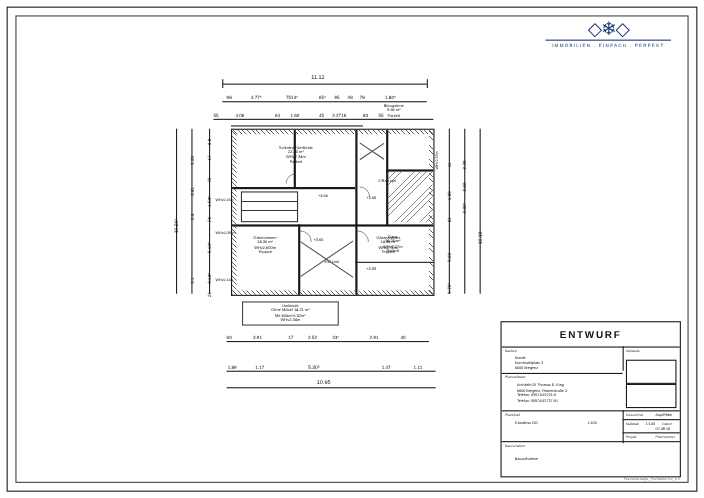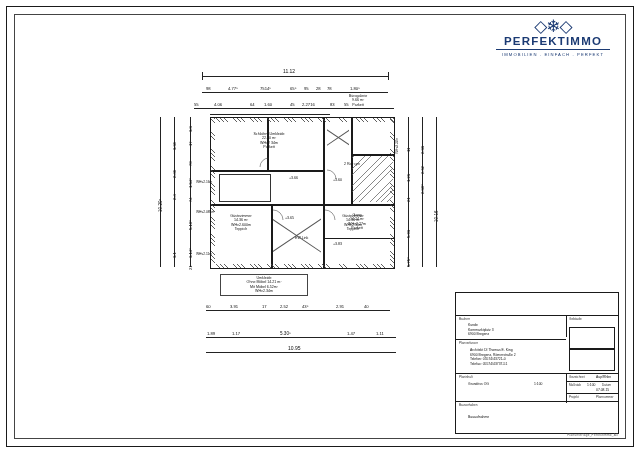--- a/index.html
+++ b/index.html
@@ -45,21 +45,20 @@
 </head>
 <body>
 
 <div id="sheet">
 
   <div class="frame-outer"></div>
   <div class="frame-inner"></div>
 
   <div class="logo">
     <div class="logo-mark">◇❄◇</div>
-    <div class="logo-name">PERFEKTIMMO</div>
     <div class="logo-rule"></div>
     <div class="logo-sub">IMMOBILIEN . EINFACH . PERFEKT</div>
   </div>
 
   <div id="plan">
 
     <div class="thin hline" style="left:52px;top:14px;width:186px;"></div>
     <div class="thin vline" style="left:52px;top:10px;height:8px;"></div>
     <div class="thin vline" style="left:238px;top:10px;height:8px;"></div>
     <div class="dimtxt" style="left:133px;top:6px;font-size:5px;">11.12</div>
@@ -220,20 +219,21 @@
     <div class="dimtxt" style="left:232px;top:331px;">1.17</div>
     <div class="dimtxt" style="left:280px;top:331px;font-size:4.6px;">5.30⁵</div>
     <div class="dimtxt" style="left:347px;top:331px;">1.47</div>
     <div class="dimtxt" style="left:376px;top:331px;">1.11</div>
 
     <div class="thin hline" style="left:206px;top:352px;width:190px;"></div>
     <div class="dimtxt" style="left:288px;top:345px;font-size:5px;">10.95</div>
   </div>
 
   <div id="title">
+    <div class="entwurf">ENTWURF</div>
     <div class="r" style="top:22px;"></div>
     <div class="c" style="left:110px;top:22px;bottom:96px;"></div>
 
     <div class="cell cellhead" style="left:3px;top:24px;">Bauherr</div>
     <div class="cell" style="left:12px;top:30px;">Kunde</div>
     <div class="cell" style="left:12px;top:34.5px;">Kornmarktplatz 3</div>
     <div class="cell" style="left:12px;top:39px;">6900 Bregenz</div>
 
     <div class="cell cellhead" style="left:113px;top:24px;">Gebäude</div>
     <div class="smallbox" style="left:113px;top:34px;width:44px;height:20px;"></div>

